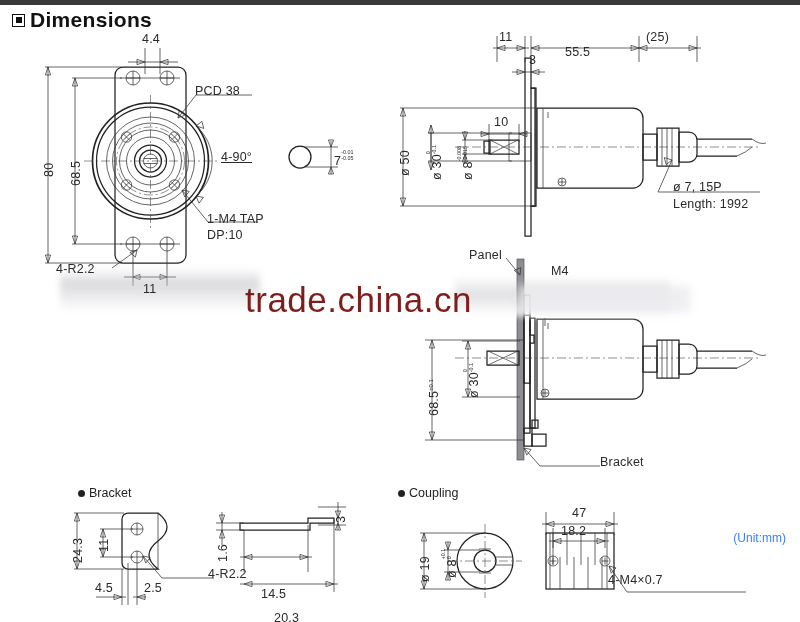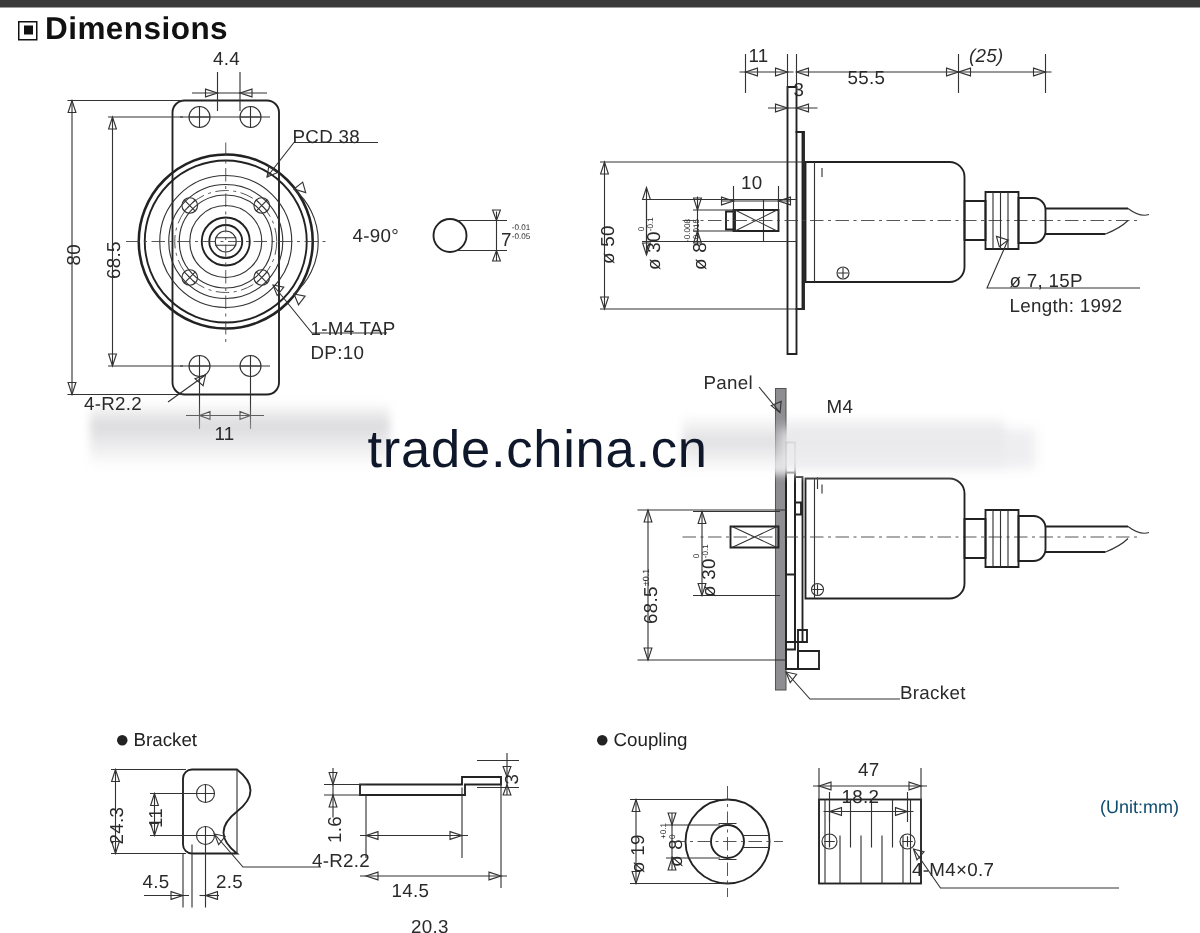--- a/index.html
+++ b/index.html
@@ -38,32 +38,32 @@
   .ol{fill:none;stroke:#222;stroke-width:1.25;}
   .ol2{fill:none;stroke:#222;stroke-width:1.7;}
   .thin{fill:none;stroke:#333;stroke-width:.75;}
   .dim{fill:none;stroke:#333;stroke-width:.75;}
   .cl{fill:none;stroke:#444;stroke-width:.6;stroke-dasharray:9 3 2 3;}
   .hatch{fill:none;stroke:#333;stroke-width:.7;}
   .fillg{fill:#8d8d92;stroke:#555;stroke-width:.7;}
 
   
   .wm{
-    position:absolute;left:245px;top:280px;font-size:35px;color:#0f172a;
+    position:absolute;left:245px;top:280px;font-size:35px;color:#7f1d1d;
     letter-spacing:.5px;white-space:nowrap;font-family:"Liberation Sans",sans-serif;
   }
   .wm-blur1{position:absolute;left:60px;top:268px;width:200px;height:44px;
     background:linear-gradient(180deg,rgba(255,255,255,0) 0%,rgba(190,190,195,.55) 35%,rgba(255,255,255,.92) 100%);
     filter:blur(3px);}
   .wm-blur2{position:absolute;left:455px;top:276px;width:215px;height:40px;
     background:linear-gradient(180deg,rgba(255,255,255,0) 0%,rgba(196,196,200,.5) 45%,rgba(255,255,255,.9) 100%);
     filter:blur(3px);}
   .wm-blur3{position:absolute;left:520px;top:286px;width:170px;height:26px;
     background:rgba(235,235,238,.85);filter:blur(4px);}
-  .unit{position:absolute;right:14px;bottom:8px;font-size:12px;color:#0c4a6e;}
+  .unit{position:absolute;right:14px;bottom:8px;font-size:12px;color:#3b82f6;}
 </style>
 </head>
 <body>
 
 <div id="root">
 
   <div class="top-rule"></div>
 
   <div class="sec-title">
     <span class="sq">
@@ -365,32 +365,32 @@
   <div class="wm-blur1"></div>
   <div class="wm-blur2"></div>
   <div class="wm-blur3"></div>
   <div class="wm">trade.china.cn</div>
 
   <div class="lbl" style="left:142px;top:32px;">4.4</div>
   <div class="lbl vert" style="left:42px;top:177px;">80</div>
   <div class="lbl vert" style="left:69px;top:186px;">68.5</div>
   <div class="lbl" style="left:143px;top:282px;">11</div>
   <div class="lbl" style="left:195px;top:84px;">PCD 38</div>
-  <div class="lbl" style="left:235px;top:150px;">4-90°</div>
+  <div class="lbl" style="left:221px;top:150px;text-decoration:underline;">4-90°</div>
   <div class="lbl" style="left:207px;top:212px;">1-M4 TAP</div>
   <div class="lbl" style="left:207px;top:228px;">DP:10</div>
   <div class="lbl" style="left:56px;top:262px;">4-R2.2</div>
 
   <div class="lbl" style="left:334px;top:150px;">
     <span>7</span><span class="tol"><b>-0.01</b><b>-0.05</b></span>
   </div>
 
   <div class="lbl" style="left:499px;top:30px;">11</div>
   <div class="lbl" style="left:565px;top:45px;">55.5</div>
-  <div class="lbl" style="left:646px;top:30px;font-style:italic;">(25)</div>
+  <div class="lbl" style="left:646px;top:30px;">(25)</div>
   <div class="lbl" style="left:529px;top:53px;">3</div>
   <div class="lbl" style="left:494px;top:115px;">10</div>
   <div class="lbl vert" style="left:398px;top:176px;">ø 50</div>
   <div class="lbl vert" style="left:426px;top:180px;">
     <span>ø 30</span><span class="tol"><b>0</b><b>-0.1</b></span>
   </div>
   <div class="lbl vert" style="left:457px;top:180px;">
     <span>ø 8</span><span class="tol"><b>-0.008</b><b>-0.015</b></span>
   </div>
   <div class="lbl" style="left:673px;top:180px;">ø 7, 15P</div>

